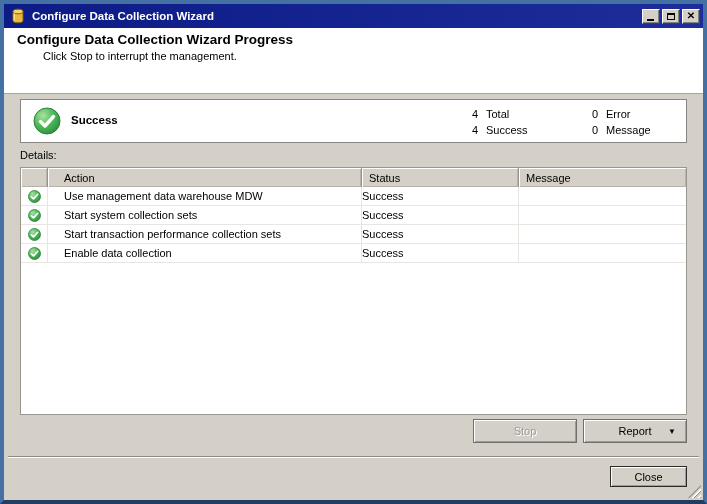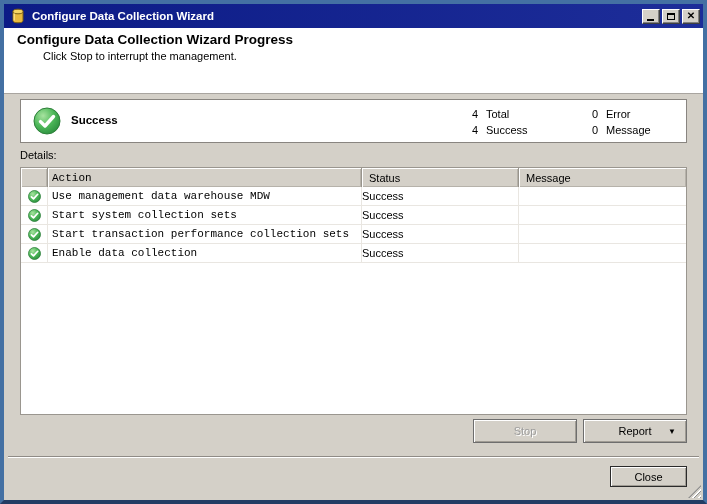--- a/index.html
+++ b/index.html
@@ -54,21 +54,21 @@
   .lv-header{display:flex;height:19px;border-bottom:1px solid #6e6a64;}
   .lv-hcell{
     background:#d4d0c8;height:19px;font-size:11px;color:#000;
     display:flex;align-items:center;padding-left:7px;
     border-right:1px solid #98948c;
     box-shadow:inset 1px 1px 0 #ffffff, inset -1px -1px 0 #b6b2aa;
   }
   .lv-row{display:flex;height:19px;border-bottom:1px solid #e9e6e1;}
   .lv-cell{font-size:11px;color:#000;display:flex;align-items:center;border-right:1px solid #e9e6e1;}
   .col-icon{width:27px;flex:0 0 27px;justify-content:center;}
-  .col-action{width:314px;flex:0 0 314px;padding-left:4px;font-family:Liberation Mono, monospace;}
+  .col-action{width:314px;flex:0 0 314px;padding-left:16px;}
   .col-status{width:157px;flex:0 0 157px;}
   .col-message{flex:1;border-right:none;padding-left:7px;}
   .rowicon{width:13px;height:13px;display:block;}
   
   .btn{
     position:absolute;height:24px;background:#d4d0c8;font-size:11px;color:#000;
     border:1px solid #6e6e6e;
     box-shadow:inset 1px 1px 0 #ffffff, inset -1px -1px 0 #a09c94;
     display:flex;align-items:center;justify-content:center;cursor:pointer;
   }

